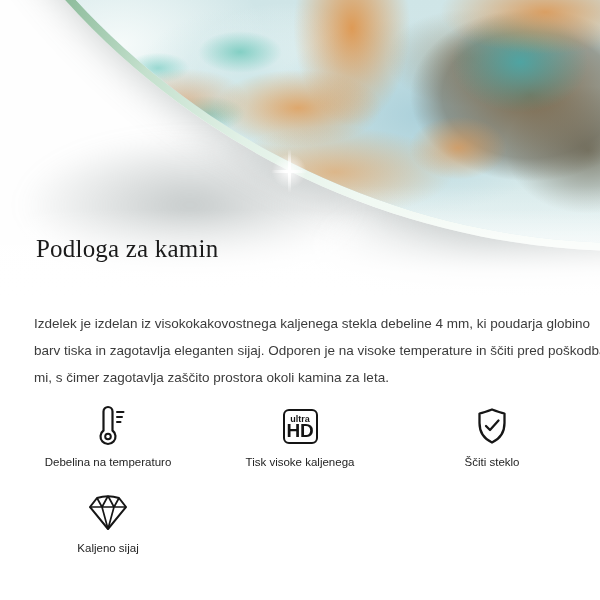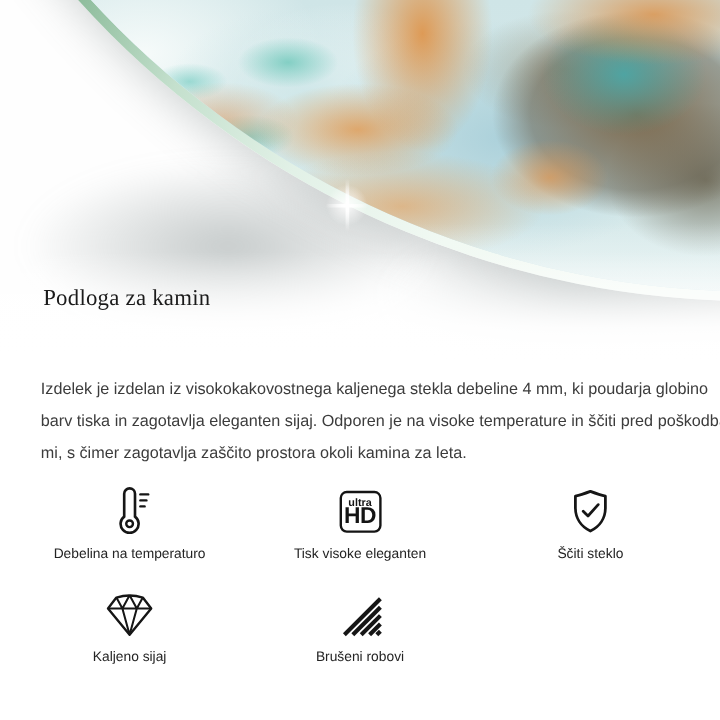--- a/index.html
+++ b/index.html
@@ -76,21 +76,21 @@
   }
   .hero-fade {
     position:absolute; inset:0; z-index:9;
     background:linear-gradient(180deg, rgba(255,255,255,0) 70%, rgba(255,255,255,0.9) 91%, #ffffff 100%);
   }
 
   
   .heading {
     position:absolute; left:36px; top:231px; z-index:10;
     font-family:"Liberation Serif", serif; font-weight:400;
-    font-size:19px; line-height:35px; color:#1b1b1b; letter-spacing:0.2px;text-align:center;
+    font-size:25px; line-height:35px; color:#1b1b1b; letter-spacing:0.2px;text-align:center;
   }
   .desc {
     position:absolute; left:34px; top:310px; z-index:10;
     font-size:13.5px; line-height:27px; color:#3c3c3c; white-space:nowrap;
   }
 
   
   .features {
     position:absolute; left:12px; top:402px; width:576px; z-index:10;
     display:grid; grid-template-columns:repeat(3,1fr); row-gap:19px;
@@ -148,21 +148,21 @@
       <div class="feature-label">Debelina na temperaturo</div>
     </div>
 
     <div class="feature">
       <div class="icon-box">
         <div class="uhd-box">
           <span class="uhd-top">ultra</span>
           <span class="uhd-bottom">HD</span>
         </div>
       </div>
-      <div class="feature-label">Tisk visoke eleganten</div>
+      <div class="feature-label">Tisk visoke kaljenega</div>
     </div>
 
     <div class="feature">
       <div class="icon-box">
         <svg width="40" height="40" viewBox="0 0 40 40">
           <path class="icon-stroke" stroke-width="2.3" stroke-linejoin="round" d="M20 3.5 C24 5 28.5 6.6 32.5 7.5 L32.5 17 C32.5 26 27.5 33 20 36.5 C12.5 33 7.5 26 7.5 17 L7.5 7.5 C11.5 6.6 16 5 20 3.5 Z"></path>
           <path class="icon-stroke" stroke-width="2.3" stroke-linecap="round" stroke-linejoin="round" d="M14 20 L18 24 L26.5 14.5"></path>
         </svg>
       </div>
       <div class="feature-label">Ščiti steklo</div>
@@ -171,30 +171,16 @@
     <div class="feature">
       <div class="icon-box">
         <svg width="44" height="40" viewBox="0 0 44 40">
           <path class="icon-stroke" stroke-width="2" stroke-linejoin="round" d="M11 6 Q22 2.5 33 6 L40 15 L22 37 L4 15 Z"></path>
           <path class="icon-stroke" stroke-width="1.7" stroke-linejoin="round" d="M4 15 L40 15 M11 6 L16 15 L22 37 M33 6 L28 15 L22 37 M22 4 L16 15 M22 4 L28 15"></path>
         </svg>
       </div>
       <div class="feature-label">Kaljeno sijaj</div>
     </div>
 
-    <div class="feature">
-      <div class="icon-box">
-        <svg width="40" height="40" viewBox="0 0 40 40">
-          <g stroke="#161616" stroke-width="3.4">
-            <line x1="7" y1="37" x2="37" y2="7"></line>
-            <line x1="14" y1="37" x2="37" y2="14"></line>
-            <line x1="21" y1="37" x2="37" y2="21"></line>
-            <line x1="28" y1="37" x2="37" y2="28"></line>
-            <line x1="34" y1="37" x2="37" y2="34"></line>
-          </g>
-        </svg>
-      </div>
-      <div class="feature-label">Brušeni robovi</div>
-    </div>
 
 
   </div>
 </div>
 
 </body></html>

